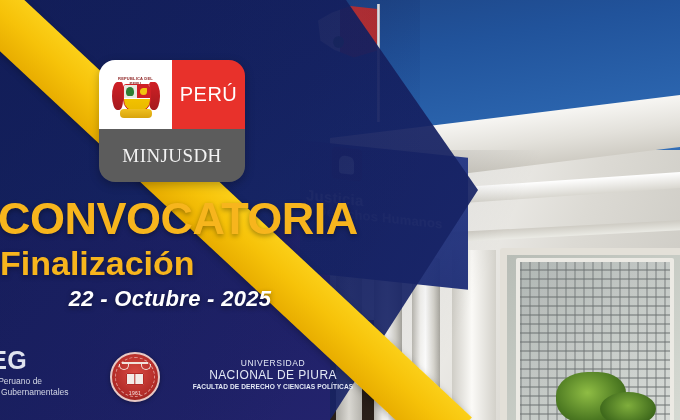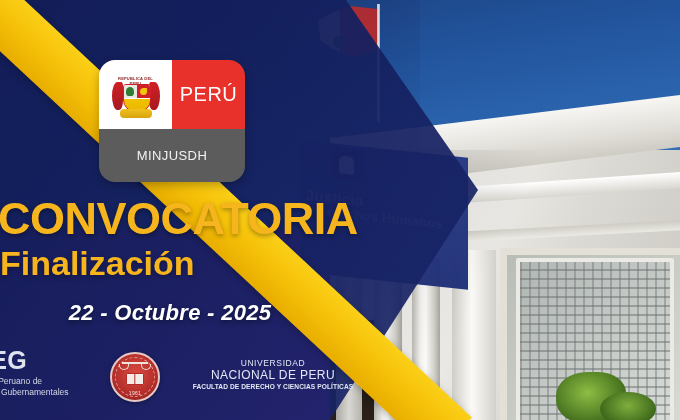--- a/index.html
+++ b/index.html
@@ -143,21 +143,21 @@
     border-radius:16px;overflow:hidden;
     box-shadow:0 3px 10px rgba(0,0,0,.28);
   }
   .logo-top{display:flex;height:69px;}
   .logo-white{width:73px;background:#ffffff;display:flex;align-items:center;justify-content:center;}
   .logo-red{width:73px;background:#e8312b;display:flex;align-items:center;justify-content:center;}
   .logo-red span{color:#fff;font-size:20px;letter-spacing:.5px;}
   .logo-bottom{
     height:53px;background:#5c5c5c;display:flex;align-items:center;justify-content:center;
   }
-  .logo-bottom span{color:#f2f2f2;font-size:13px;letter-spacing:.4px;}
+  .logo-bottom span{color:#f2f2f2;font-size:19px;letter-spacing:.4px;font-family:Liberation Serif, serif;}
   
   .coa{position:relative;width:50px;height:50px;}
   .coa-ribbon{
     position:absolute;left:3px;top:6px;width:44px;height:10px;
     color:#8a1c1c;font-size:4px;text-align:center;letter-spacing:.2px;font-weight:700;
   }
   .coa-shield{
     position:absolute;left:12px;top:14px;width:26px;height:26px;
     background:linear-gradient(180deg,#ffffff 0%,#ffffff 52%,#f2c200 52%,#e9b800 100%);
     border:1.4px solid #cf2026;border-radius:3px 3px 12px 12px;
@@ -182,21 +182,21 @@
     color:#f7b51d;font-size:45px;font-weight:bold;letter-spacing:-0.5px;
     line-height:1;white-space:nowrap;
     text-shadow:0 2px 5px rgba(0,0,0,.35);
   }
   .subtitle{
     position:absolute;left:0;top:246px;width:340px;text-align:left;
     color:#f7b51d;font-size:34px;font-weight:bold;line-height:1;
     text-shadow:0 2px 5px rgba(0,0,0,.35);
   }
   .date{
-    position:absolute;left:0;top:300px;width:340px;text-align:center;
+    position:absolute;left:0;top:286px;width:340px;text-align:center;
     color:#ffffff;font-size:22px;font-weight:bold;font-style:italic;
     letter-spacing:.3px;text-shadow:0 2px 5px rgba(0,0,0,.45);
   }
 
   
   .ipeg{
     position:absolute;left:-34px;top:348px;width:130px;color:#dfe3ee;
   }
   .ipeg-name{font-size:25px;font-weight:bold;letter-spacing:.3px;line-height:1;}
   .ipeg-sub{font-size:8.5px;line-height:1.25;margin-top:3px;opacity:.92;}
@@ -319,17 +319,17 @@
     <div class="unp-ring"></div>
     <div class="unp-scale"></div>
     <div class="unp-scaleL"></div>
     <div class="unp-scaleR"></div>
     <div class="unp-book"></div>
     <div class="unp-year">1961</div>
   </div>
 
   <div class="unp-text">
     <div class="unp-l1">UNIVERSIDAD</div>
-    <div class="unp-l2">NACIONAL DE PERU</div>
+    <div class="unp-l2">NACIONAL DE PIURA</div>
     <div class="unp-l3">FACULTAD DE DERECHO Y CIENCIAS POLÍTICAS</div>
   </div>
 
 </div>
 
 </body></html>

